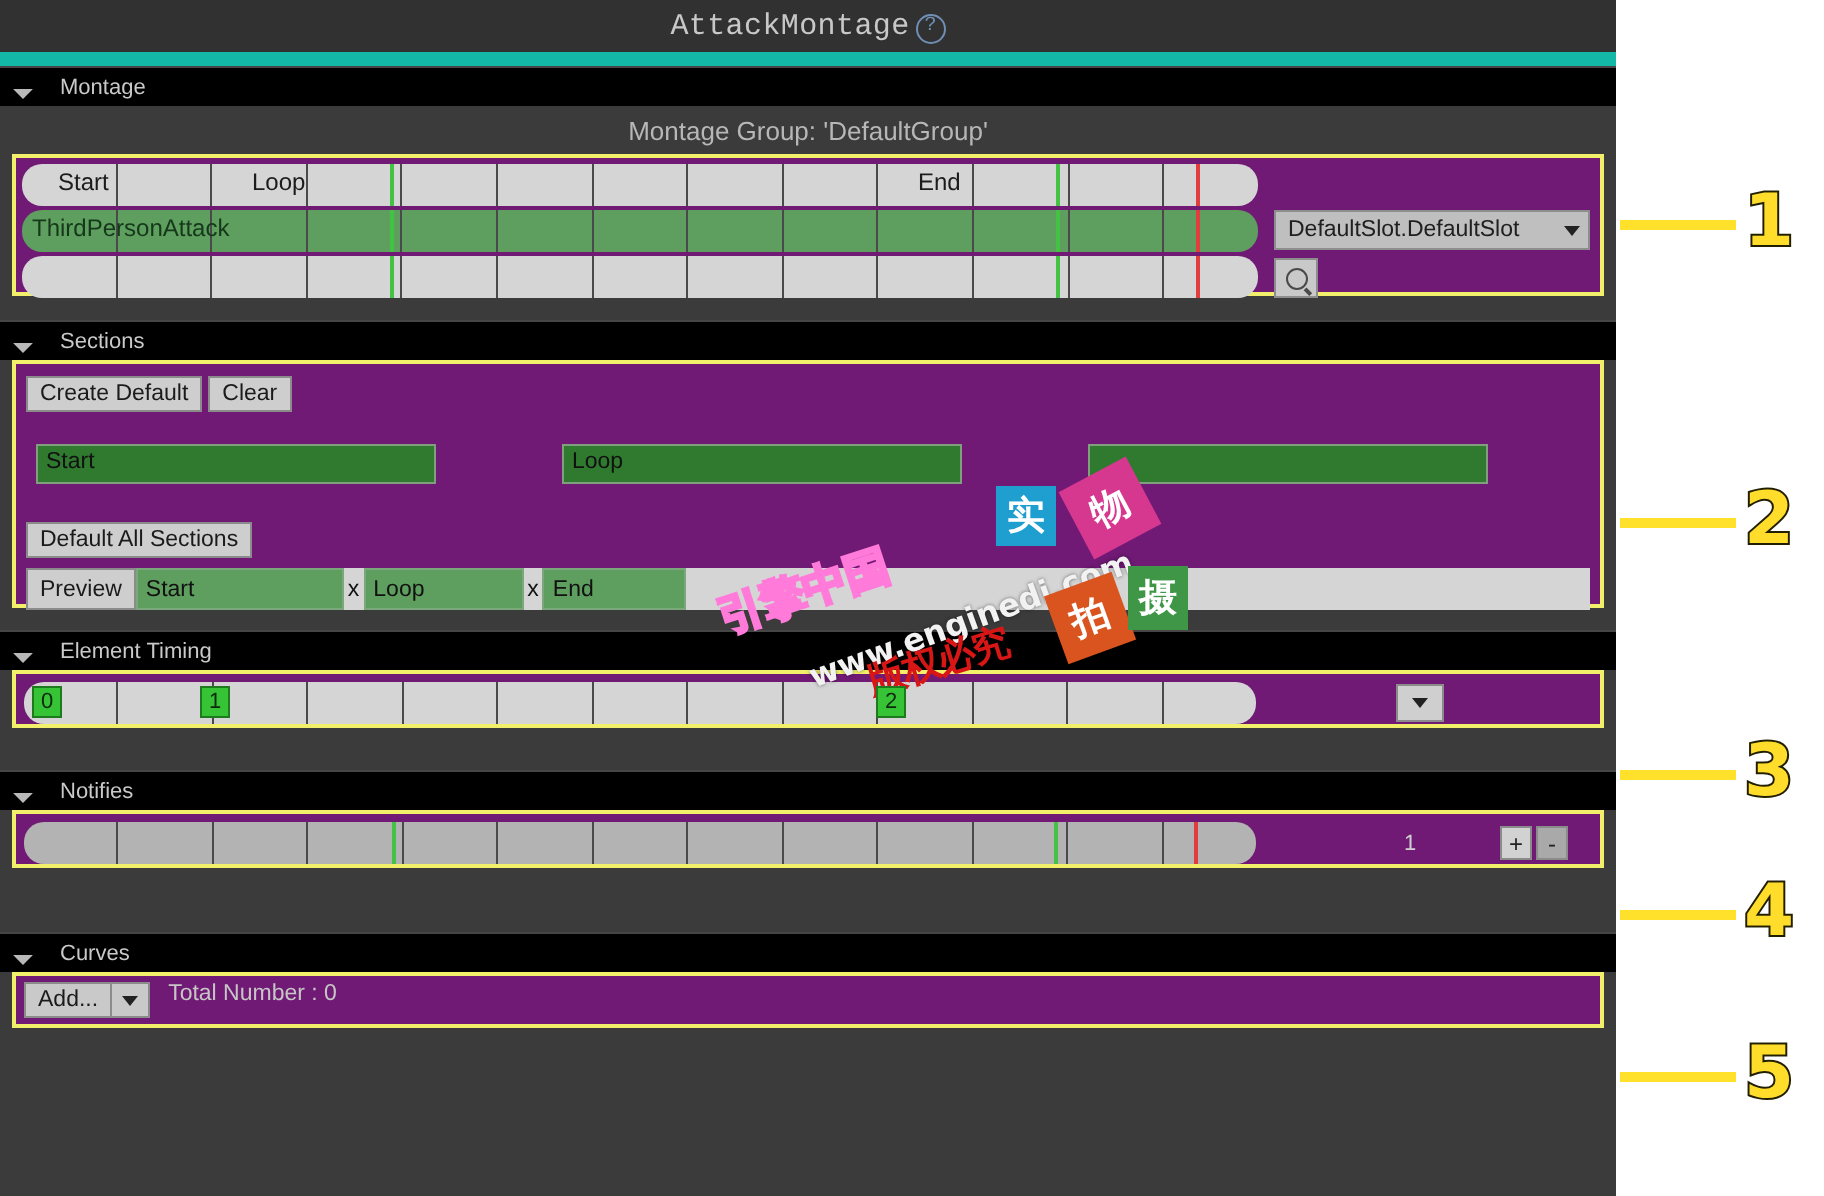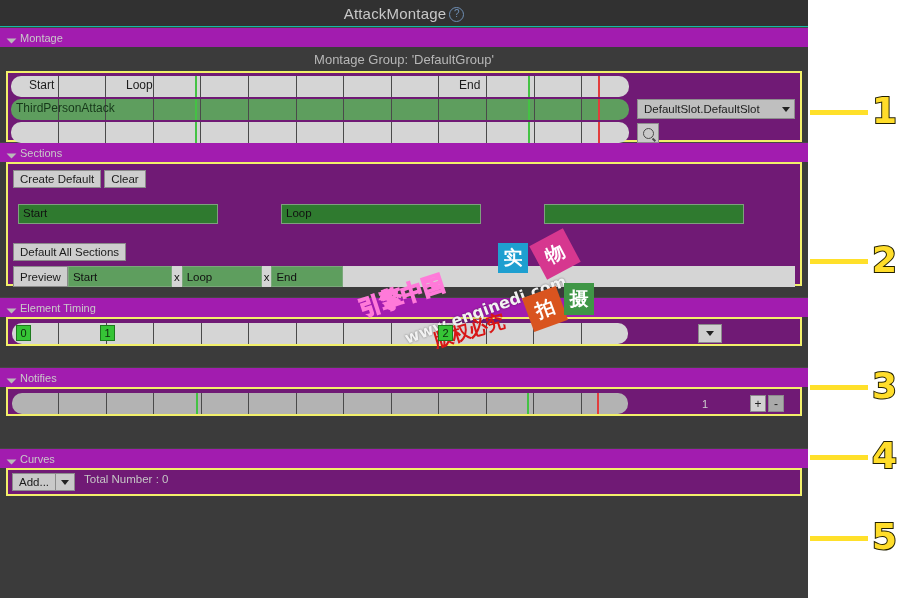--- a/index.html
+++ b/index.html
@@ -17,39 +17,40 @@
   
   #editor {
     position: absolute; left: 0; top: 0;
     width: 808px; height: 598px;
     background: #3b3b3b;
     overflow: hidden;
   }
   .titlebar {
     height: 26px;
     background: #313131;
-    border-bottom: 1px solid #14b8a6;
+    border-bottom: 7px solid #14b8a6;
     display: flex; align-items: center; justify-content: center;
     gap: 3px;
+    font-family: Liberation Mono, monospace;
   }
   .titlebar .ttl {
     color: #c8c8c8; font-size: 15px; letter-spacing: .2px;
   }
   .help-icon {
     width: 13px; height: 13px; border-radius: 50%;
     border: 1px solid #6f8fb5;
     color: #6f8fb5; font-size: 10px; line-height: 12px;
     text-align: center; display: inline-block; margin-top: 2px;
   }
   
   .sec-head {
     height: 19px;
-    background: #a21caf;
+    background: #000000;
     display: flex; align-items: center;
-    padding-left: 8px; gap: 5px;
+    padding-left: 8px; gap: 15px;
     border-top: 1px solid #464646;
   }
   .tri {
     width: 0; height: 0;
     border-left: 7px solid #b9b9b9;
     border-top: 7px solid transparent;
     border-bottom: 0 solid transparent;
     transform: rotate(-45deg);
     position: relative; top: 1px;
   }
@@ -335,21 +336,21 @@
             <span>DefaultSlot.DefaultSlot</span>
             <span class="caret"></span>
           </div>
           <div class="icon-btn">
             <span class="magnifier"></span>
           </div>
         </div>
       </div>
     </div>
 
-    <div class="sec-head" style="margin-top:0">
+    <div class="sec-head" style="margin-top:12px">
       <span class="tri"></span>
       <span class="lbl">Sections</span>
     </div>
 
     <div class="hl" style="height:124px;">
       <div class="sec-btn-row">
         <button class="btn">Create Default</button>
         <button class="btn">Clear</button>
       </div>
 

